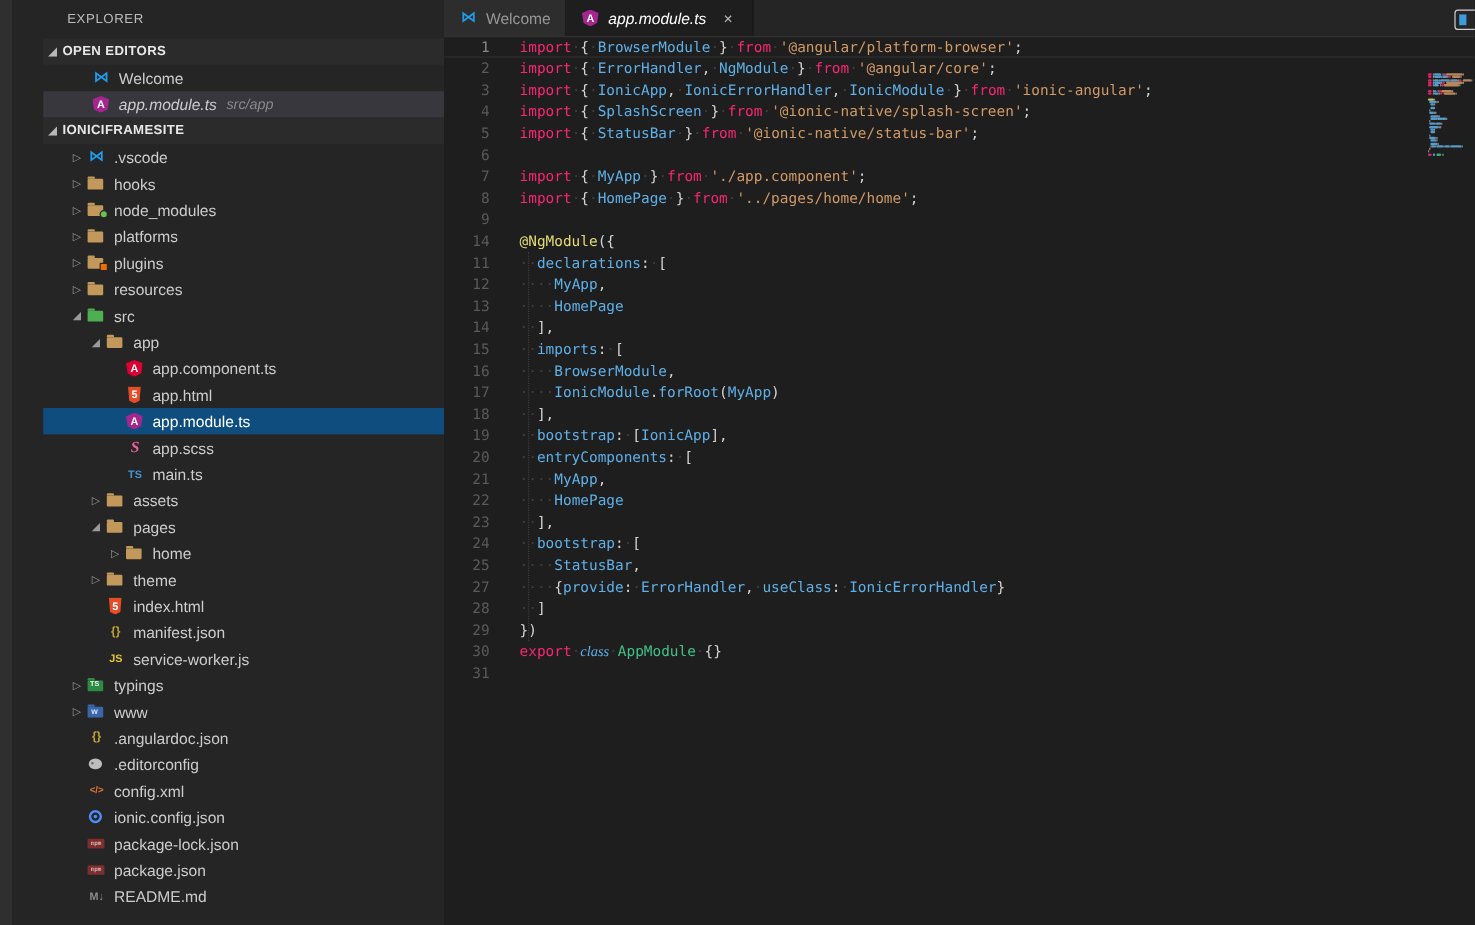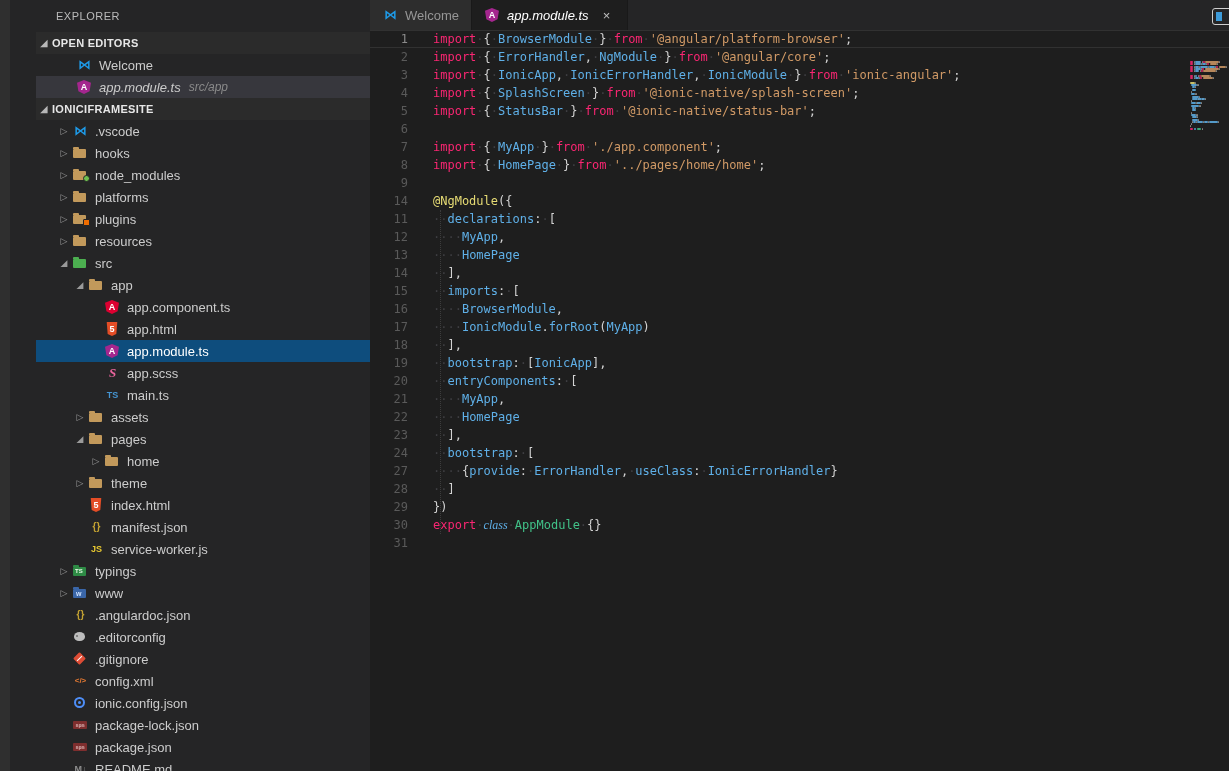--- a/index.html
+++ b/index.html
@@ -308,27 +308,20 @@
           <div class="row" style="padding-left: 20px;">
             <span class="tw"></span>
             <span class="ic">
               <span class="ecfg"></span>
             </span>
             <span class="lbl">.editorconfig</span>
           </div>
           <div class="row" style="padding-left: 20px;">
             <span class="tw"></span>
             <span class="ic">
-              <span class="gitd"></span>
-            </span>
-            <span class="lbl">.gitignore</span>
-          </div>
-          <div class="row" style="padding-left: 20px;">
-            <span class="tw"></span>
-            <span class="ic">
               <span class="txtic" style="color:#e37933;font-size:8px">&lt;/&gt;</span>
             </span>
             <span class="lbl">config.xml</span>
           </div>
           <div class="row" style="padding-left: 20px;">
             <span class="tw"></span>
             <span class="ic">
               <span class="ioncirc"></span>
             </span>
             <span class="lbl">ionic.config.json</span>
@@ -396,20 +389,21 @@
           <div class="code-line"><span class="gutter">15</span><span class="ltext"><span class="ws">··</span><span class="tok-id">imports</span><span class="tok-pn">:</span><span class="ws">·</span><span class="tok-pn">[</span></span></div>
           <div class="code-line"><span class="gutter">16</span><span class="ltext"><span class="ws">····</span><span class="tok-id">BrowserModule</span><span class="tok-pn">,</span></span></div>
           <div class="code-line"><span class="gutter">17</span><span class="ltext"><span class="ws">····</span><span class="tok-id">IonicModule</span><span class="tok-pn">.</span><span class="tok-id">forRoot</span><span class="tok-pn">(</span><span class="tok-id">MyApp</span><span class="tok-pn">)</span></span></div>
           <div class="code-line"><span class="gutter">18</span><span class="ltext"><span class="ws">··</span><span class="tok-pn">],</span></span></div>
           <div class="code-line"><span class="gutter">19</span><span class="ltext"><span class="ws">··</span><span class="tok-id">bootstrap</span><span class="tok-pn">:</span><span class="ws">·</span><span class="tok-pn">[</span><span class="tok-id">IonicApp</span><span class="tok-pn">],</span></span></div>
           <div class="code-line"><span class="gutter">20</span><span class="ltext"><span class="ws">··</span><span class="tok-id">entryComponents</span><span class="tok-pn">:</span><span class="ws">·</span><span class="tok-pn">[</span></span></div>
           <div class="code-line"><span class="gutter">21</span><span class="ltext"><span class="ws">····</span><span class="tok-id">MyApp</span><span class="tok-pn">,</span></span></div>
           <div class="code-line"><span class="gutter">22</span><span class="ltext"><span class="ws">····</span><span class="tok-id">HomePage</span></span></div>
           <div class="code-line"><span class="gutter">23</span><span class="ltext"><span class="ws">··</span><span class="tok-pn">],</span></span></div>
           <div class="code-line"><span class="gutter">24</span><span class="ltext"><span class="ws">··</span><span class="tok-id">bootstrap</span><span class="tok-pn">:</span><span class="ws">·</span><span class="tok-pn">[</span></span></div>
+          <div class="code-line"><span class="gutter">25</span><span class="ltext"><span class="ws">····</span><span class="tok-id">StatusBar</span><span class="tok-pn">,</span></span></div>
           <div class="code-line"><span class="gutter">27</span><span class="ltext"><span class="ws">····</span><span class="tok-pn">{</span><span class="tok-id">provide</span><span class="tok-pn">:</span><span class="ws">·</span><span class="tok-id">ErrorHandler</span><span class="tok-pn">,</span><span class="ws">·</span><span class="tok-id">useClass</span><span class="tok-pn">:</span><span class="ws">·</span><span class="tok-id">IonicErrorHandler</span><span class="tok-pn">}</span></span></div>
           <div class="code-line"><span class="gutter">28</span><span class="ltext"><span class="ws">··</span><span class="tok-pn">]</span></span></div>
           <div class="code-line"><span class="gutter">29</span><span class="ltext"><span class="tok-pn">})</span></span></div>
           <div class="code-line"><span class="gutter">30</span><span class="ltext"><span class="tok-kw">export</span><span class="ws">·</span><span class="tok-st">class</span><span class="ws">·</span><span class="tok-cls">AppModule</span><span class="ws">·</span><span class="tok-pn">{}</span></span></div>
           <div class="code-line"><span class="gutter">31</span><span class="ltext"></span></div>
         </div>
       <div class="indent-guide" style="left:70px; top:180px; height:324px;"></div>
       <div class="minimap" id="minimap">
           <div class="mm-row" style="top: 0px;">
             <span class="mm-seg" style="left: 0px; width: 3px; background: rgb(249, 38, 114);"></span>

